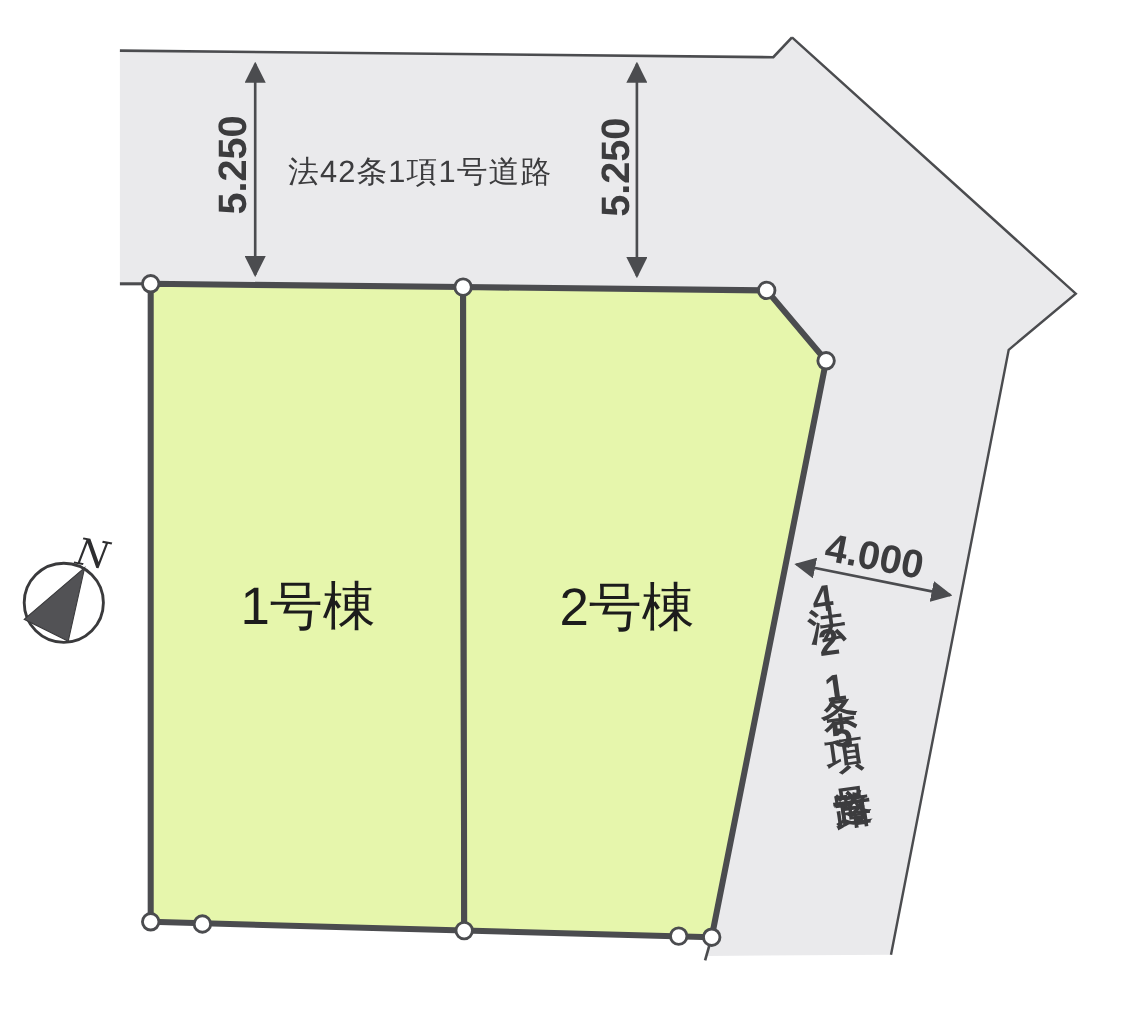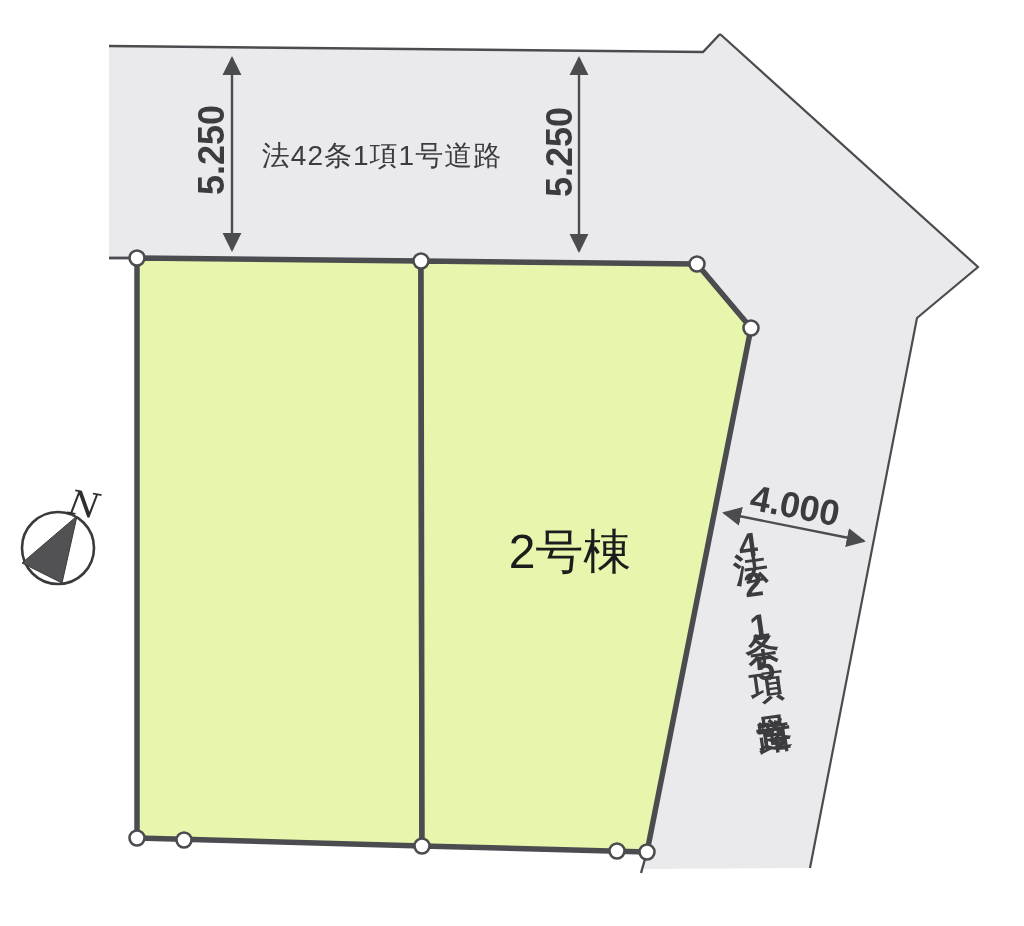--- a/index.html
+++ b/index.html
@@ -137,18 +137,19 @@
   <div class="label road-name-top">法42条1項1号道路</div>
 
   <div class="label dim-rot dim-1">5.250</div>
 
   <div class="label dim-rot dim-2">5.250</div>
 
   <div class="label dim-4000">4.000</div>
 
   <div class="label road-name-right">法42条1項5号道路</div>
 
+  <div class="label lot-label lot-1-label">1号棟</div>
 
   <div class="label lot-label lot-2-label">2号棟</div>
 
   <div class="label north-label">N</div>
 
 </div>
 
 </body></html>

